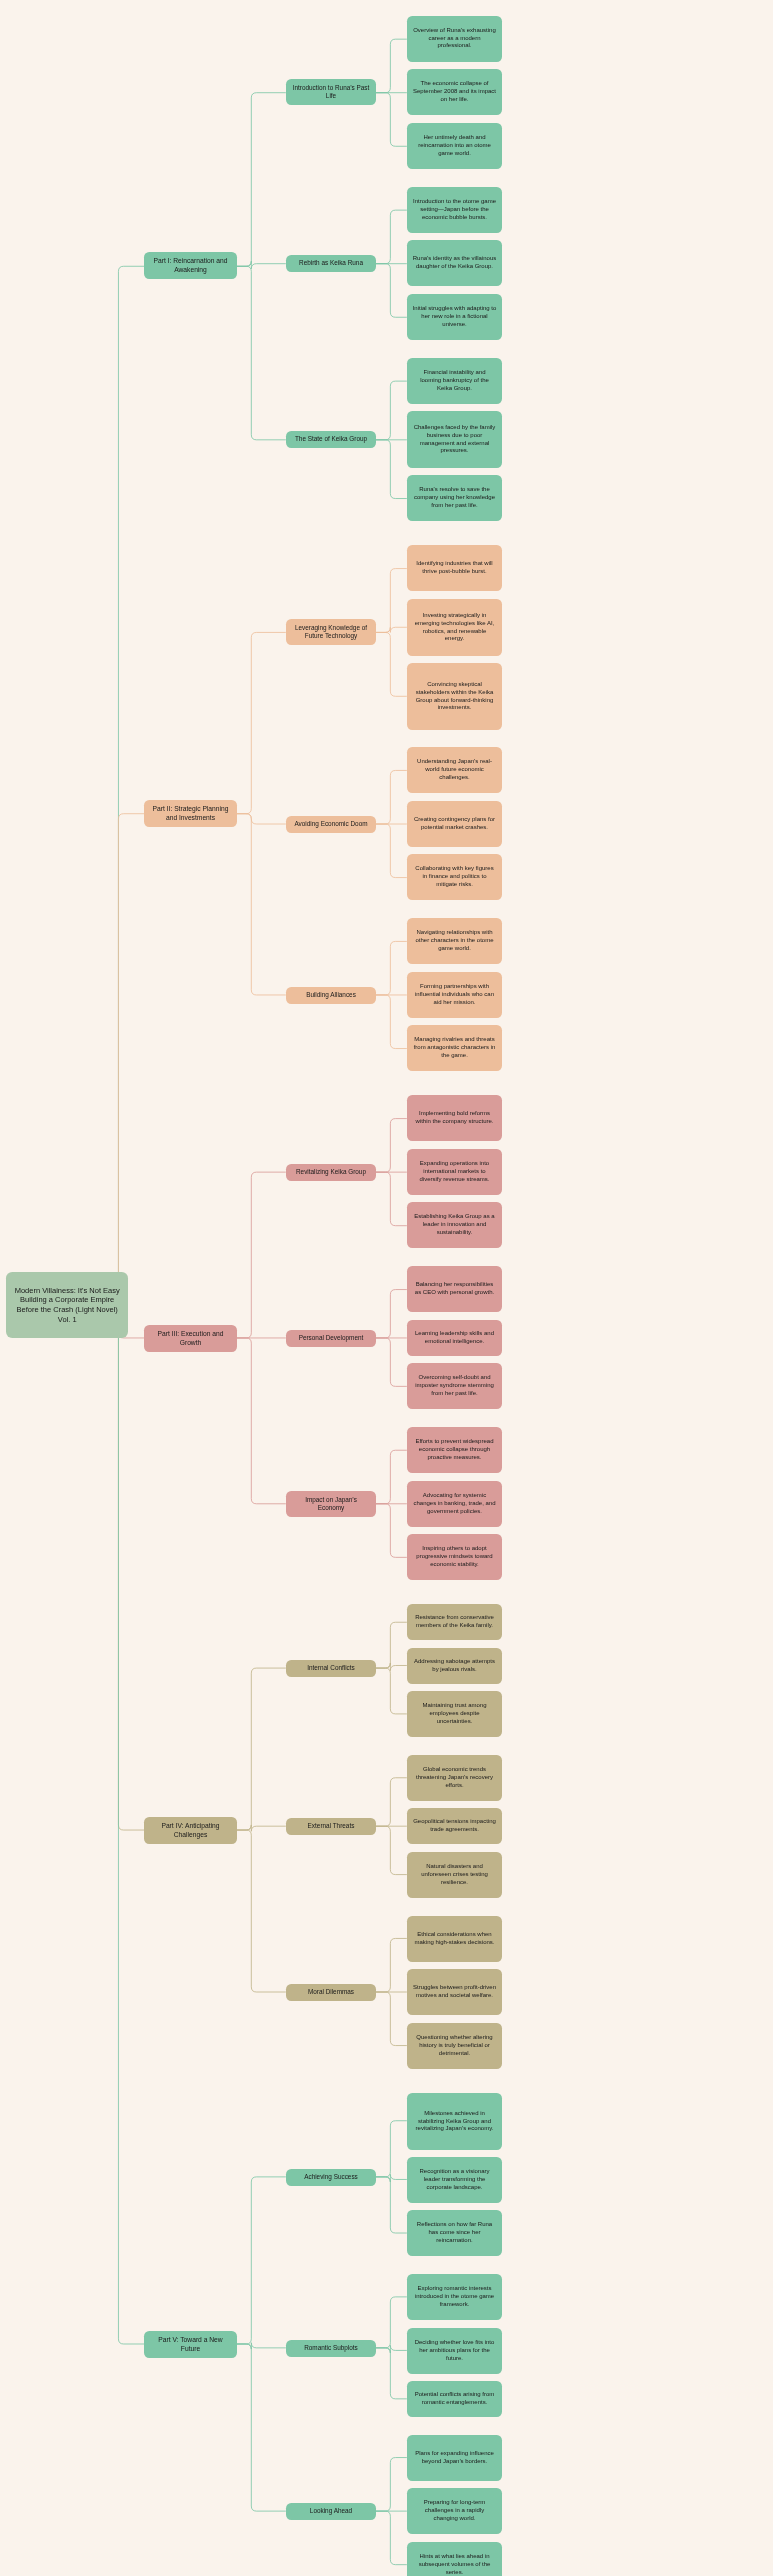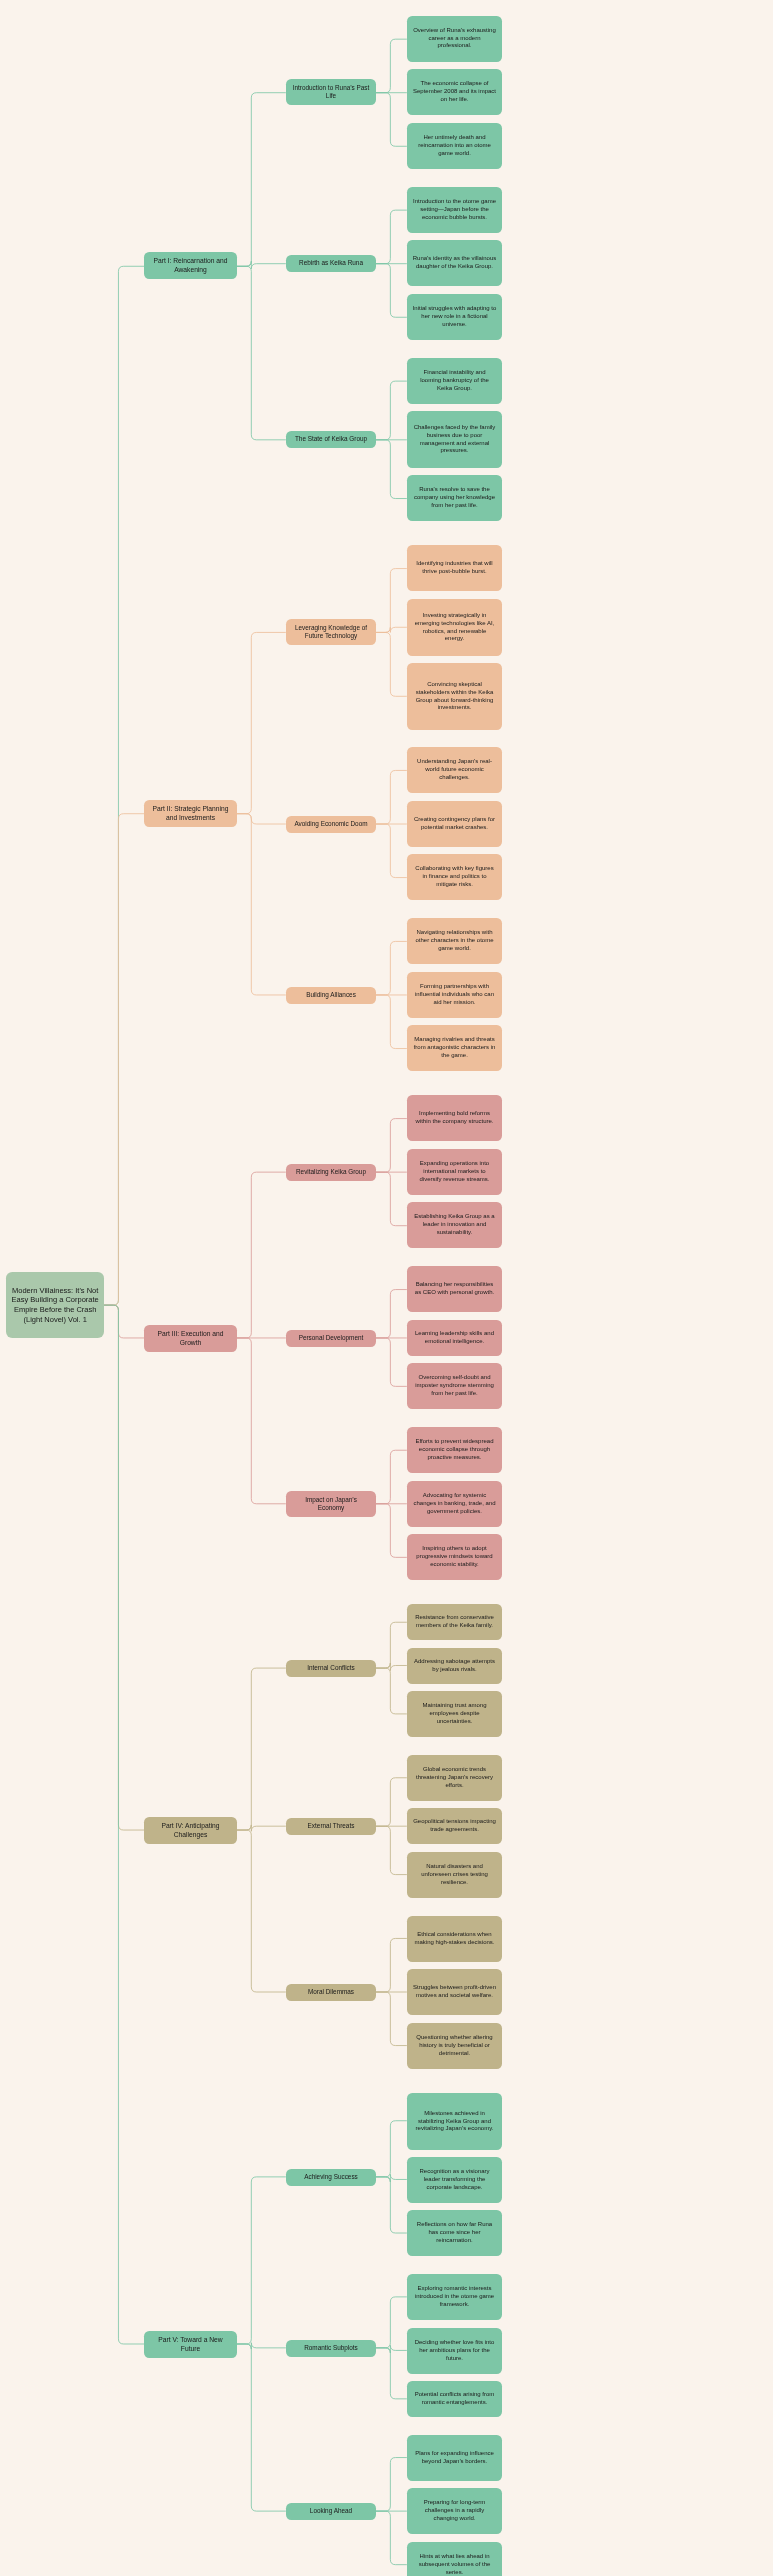--- a/index.html
+++ b/index.html
@@ -301,18 +301,18 @@
       </div>
       <div class="node lvl3" style="left: 407px; top: 2542px; width: 95px; height: 46px; background: rgb(125, 198, 166);">
         <span>Hints at what lies ahead in subsequent volumes of the series.</span>
       </div>
       <div class="node lvl2" style="left: 286px; top: 2503px; width: 90px; height: 16.5px; background: rgb(125, 198, 166);">
         <span>Looking Ahead</span>
       </div>
       <div class="node lvl1" style="left: 144px; top: 2331px; width: 93px; height: 27px; background: rgb(125, 198, 166);">
         <span>Part V: Toward a New Future</span>
       </div>
-      <div class="node root" style="left: 6.2px; top: 1272px; width: 98px; height: 66px; background: rgb(170, 200, 171);">
+      <div class="node root" style="left: 6.2px; top: 1272px; width: 122px; height: 66px; background: rgb(170, 200, 171);">
         <span>Modern Villainess: It's Not Easy Building a Corporate Empire Before the Crash (Light Novel) Vol. 1</span>
       </div>
     </div>
 </div>
 
 
 </body></html>

